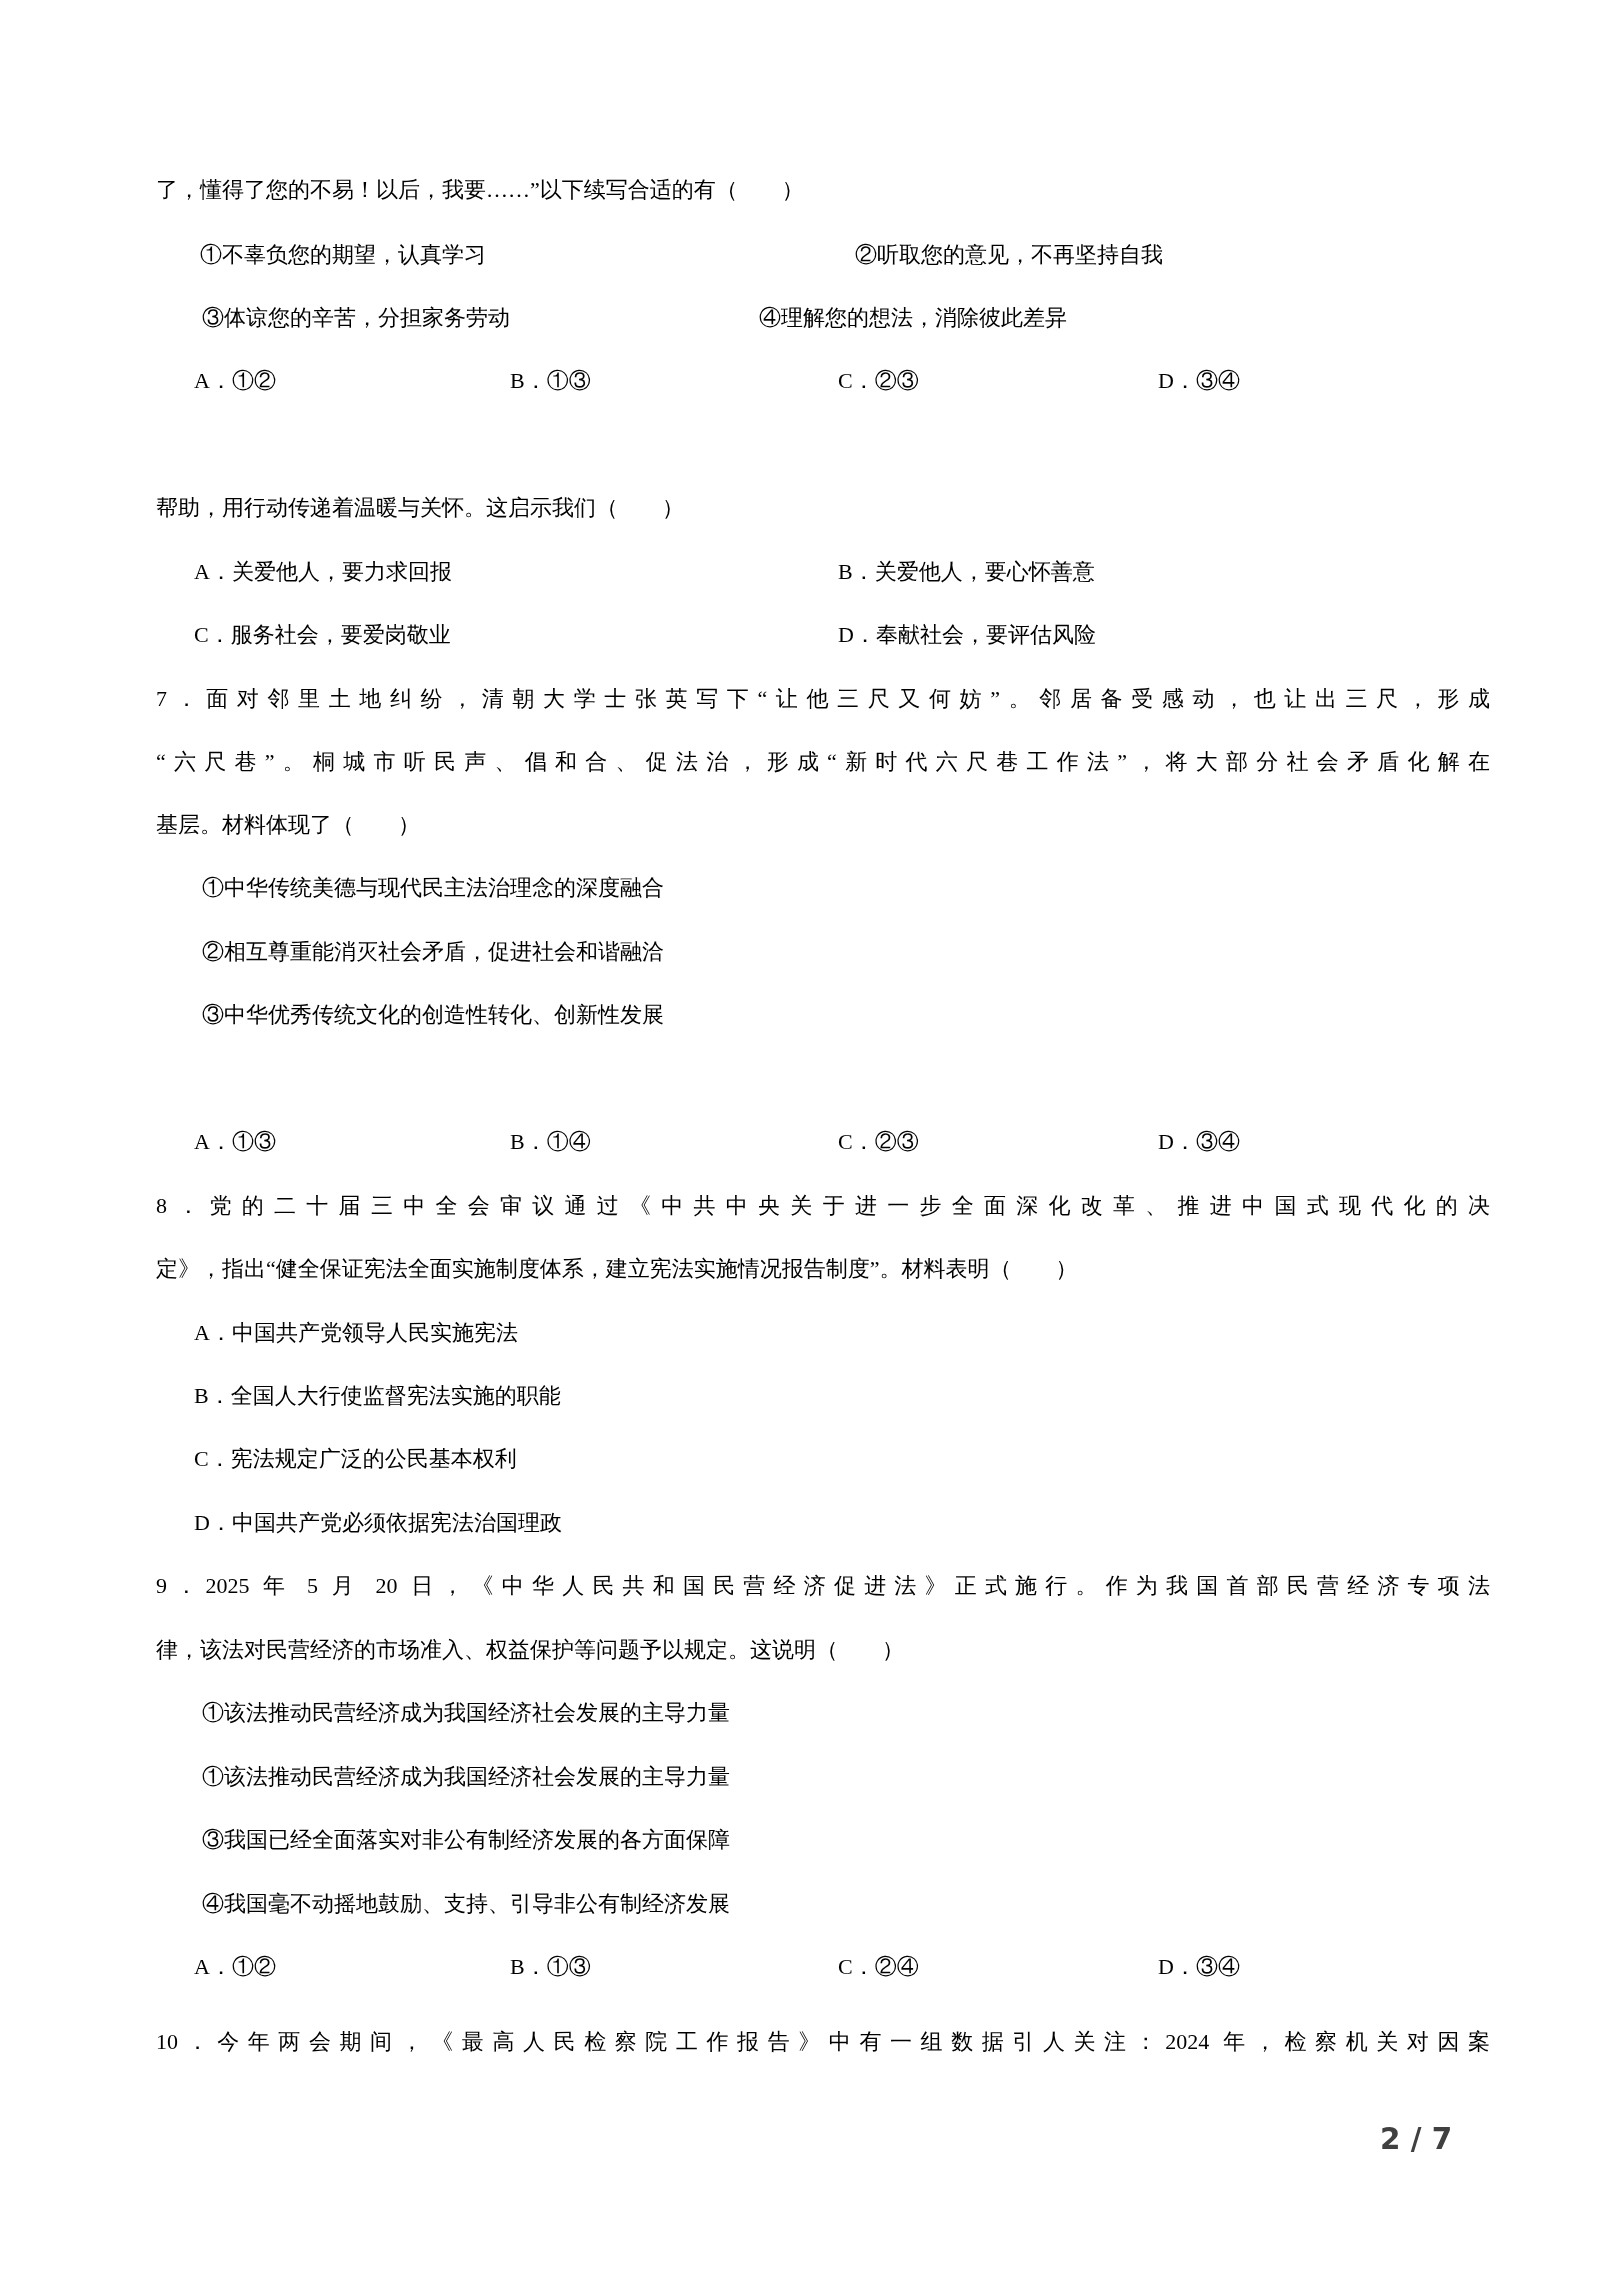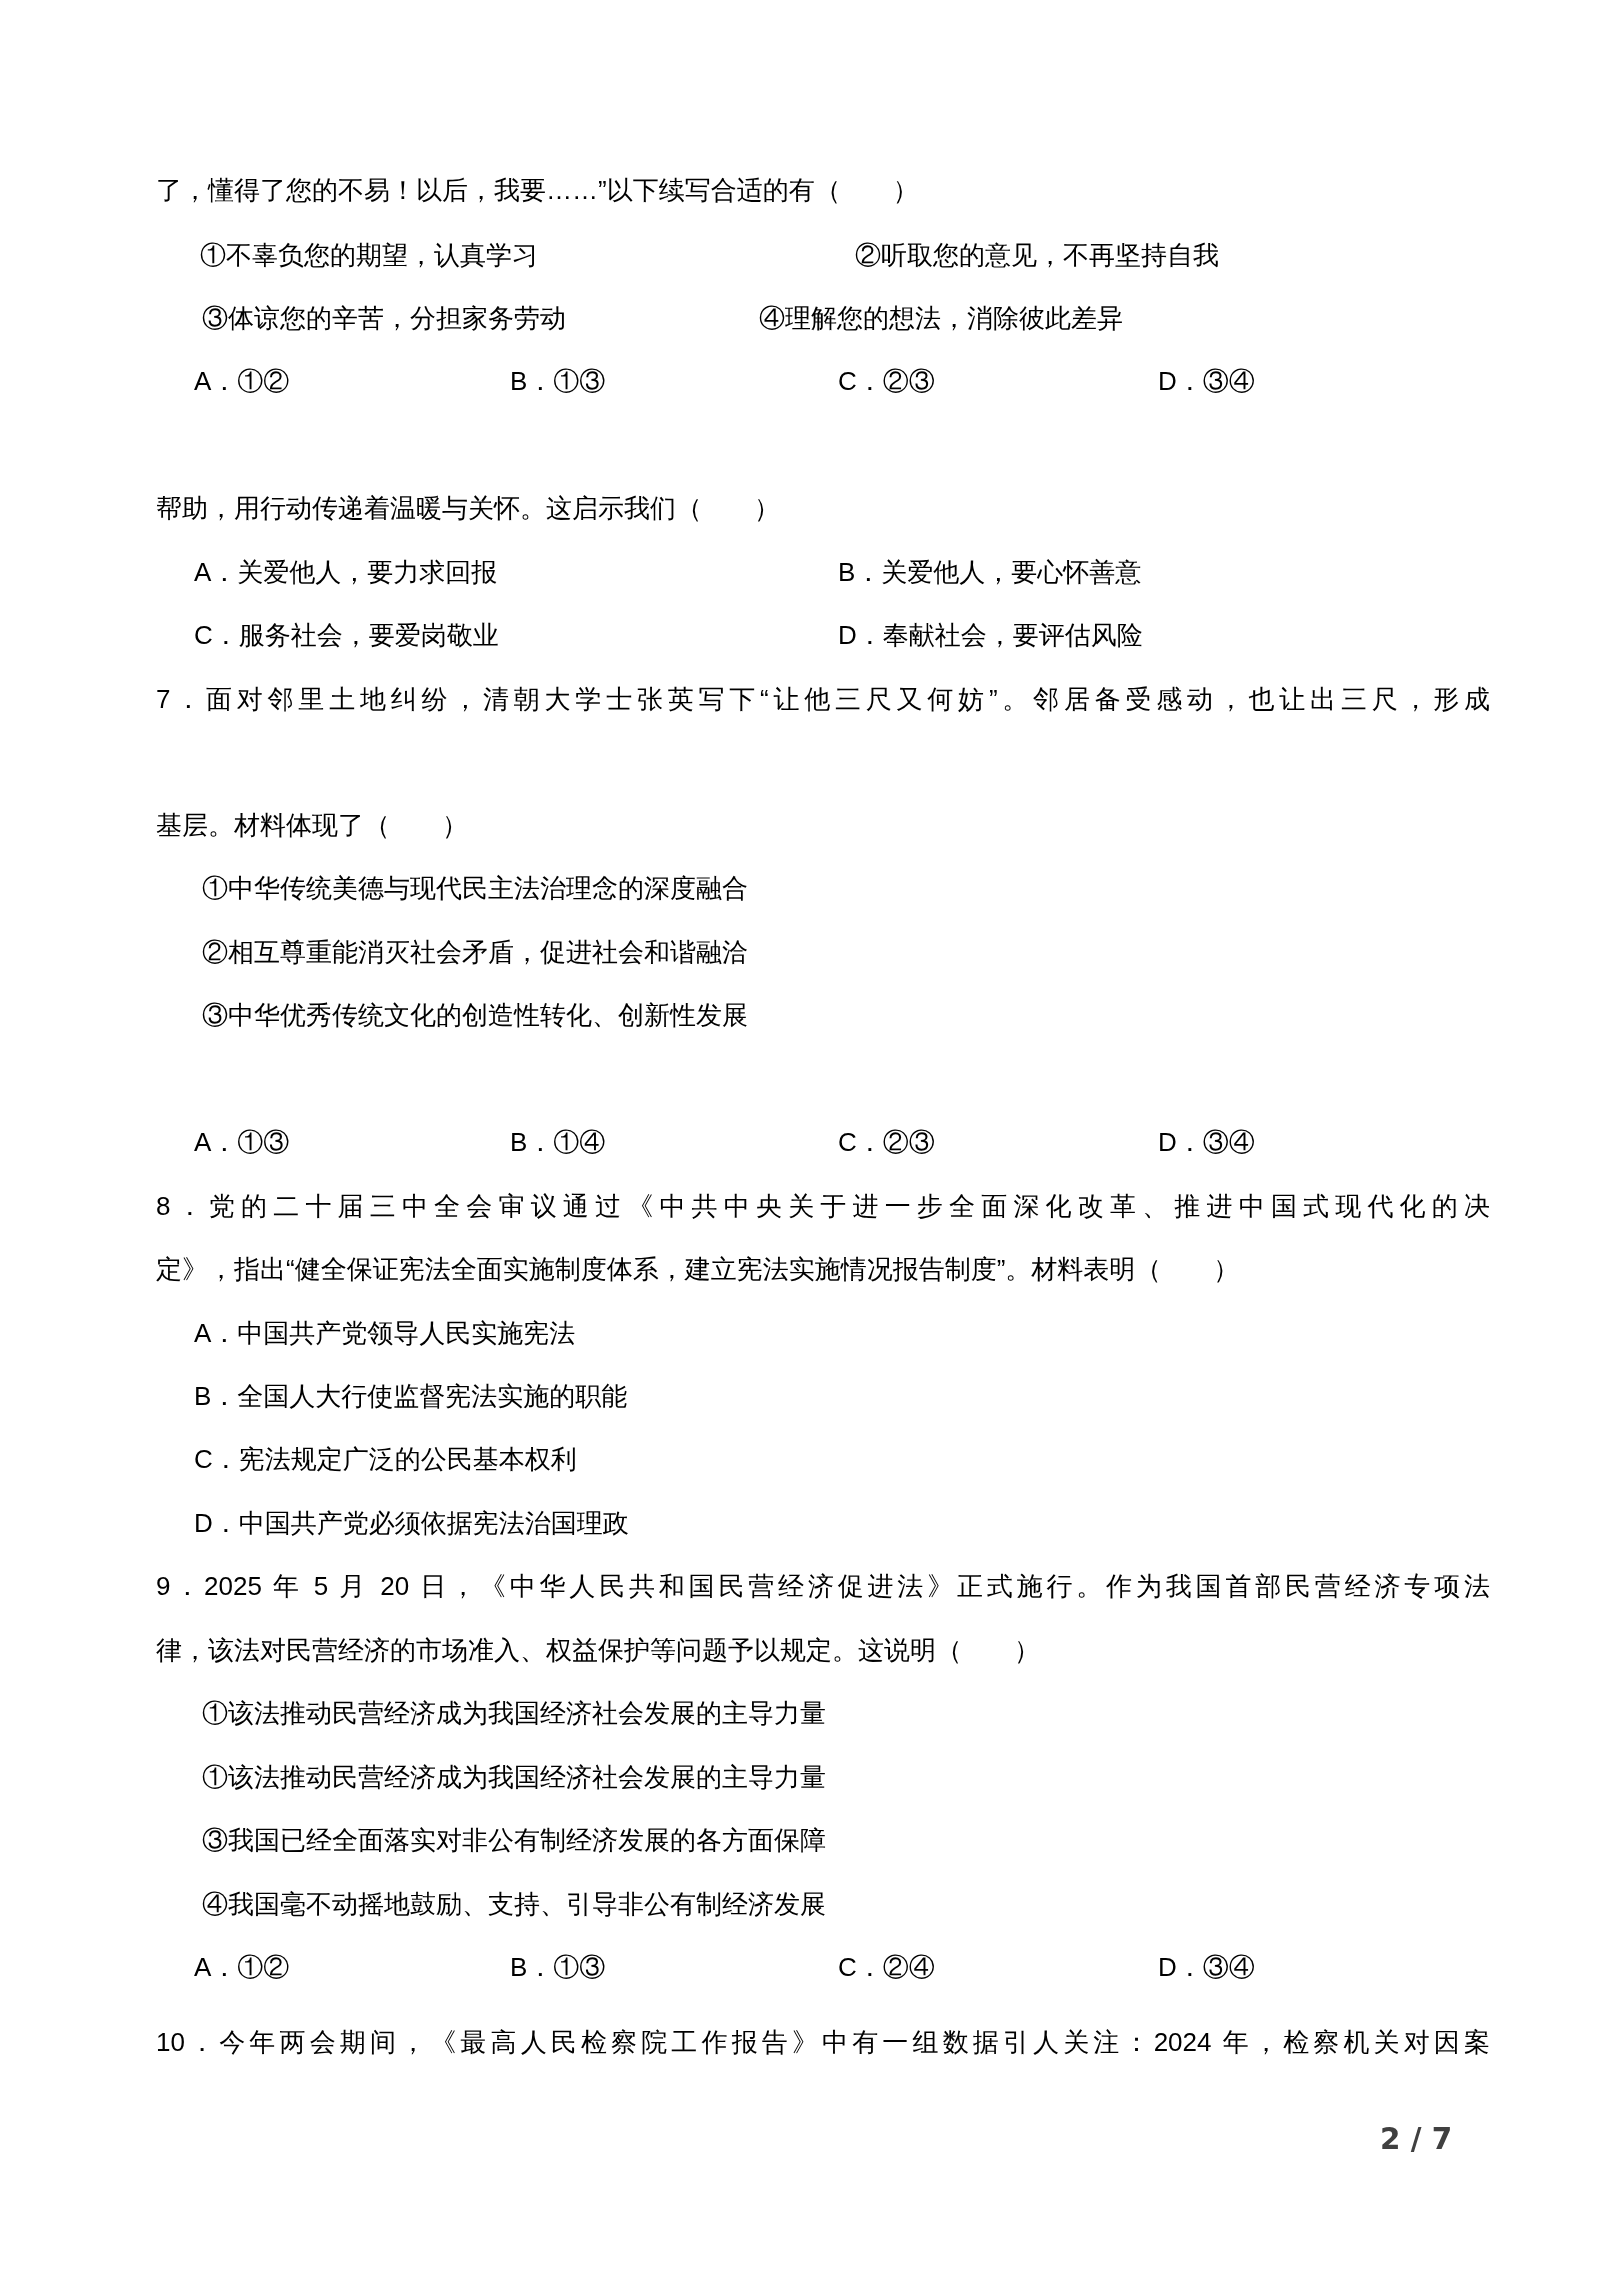--- a/index.html
+++ b/index.html
@@ -9,22 +9,22 @@
   }
   .page {
     position: relative;
     width: 1623px;
     height: 2295px;
     background: #ffffff;
     overflow: hidden;
   }
   .ln {
     position: absolute;
-    font-family: Liberation Sans, sans-serif;
-    font-size: 26px;
+    font-family: Liberation Serif, serif;
+    font-size: 22px;
     line-height: 34px;
     color: #000000;
     white-space: pre;
   }
   .jf {
     width: 1334px;
     white-space: normal;
     text-align: justify;
     text-align-last: justify;
   }
@@ -53,20 +53,21 @@
   <div class="ln" style="top:364px;left:838px">C．②③</div>
   <div class="ln" style="top:364px;left:1158px">D．③④</div>
 
   <div class="ln" style="top:491px;left:156px">帮助，用行动传递着温暖与关怀。这启示我们（　　）</div>
   <div class="ln" style="top:555px;left:194px">A．关爱他人，要力求回报</div>
   <div class="ln" style="top:555px;left:838px">B．关爱他人，要心怀善意</div>
   <div class="ln" style="top:618px;left:194px">C．服务社会，要爱岗敬业</div>
   <div class="ln" style="top:618px;left:838px">D．奉献社会，要评估风险</div>
 
   <div class="ln jf" style="top:682px;left:156px">7．面对邻里土地纠纷，清朝大学士张英写下“让他三尺又何妨”。邻居备受感动，也让出三尺，形成</div>
+  <div class="ln jf" style="top:745px;left:156px">“六尺巷”。桐城市听民声、倡和合、促法治，形成“新时代六尺巷工作法”，将大部分社会矛盾化解在</div>
   <div class="ln" style="top:808px;left:156px">基层。材料体现了（　　）</div>
   <div class="ln" style="top:871px;left:202px">①中华传统美德与现代民主法治理念的深度融合</div>
   <div class="ln" style="top:935px;left:202px">②相互尊重能消灭社会矛盾，促进社会和谐融洽</div>
   <div class="ln" style="top:998px;left:202px">③中华优秀传统文化的创造性转化、创新性发展</div>
   <div class="ln" style="top:1125px;left:194px">A．①③</div>
   <div class="ln" style="top:1125px;left:510px">B．①④</div>
   <div class="ln" style="top:1125px;left:838px">C．②③</div>
   <div class="ln" style="top:1125px;left:1158px">D．③④</div>
 
   <div class="ln jf" style="top:1189px;left:156px">8．党的二十届三中全会审议通过《中共中央关于进一步全面深化改革、推进中国式现代化的决</div>

